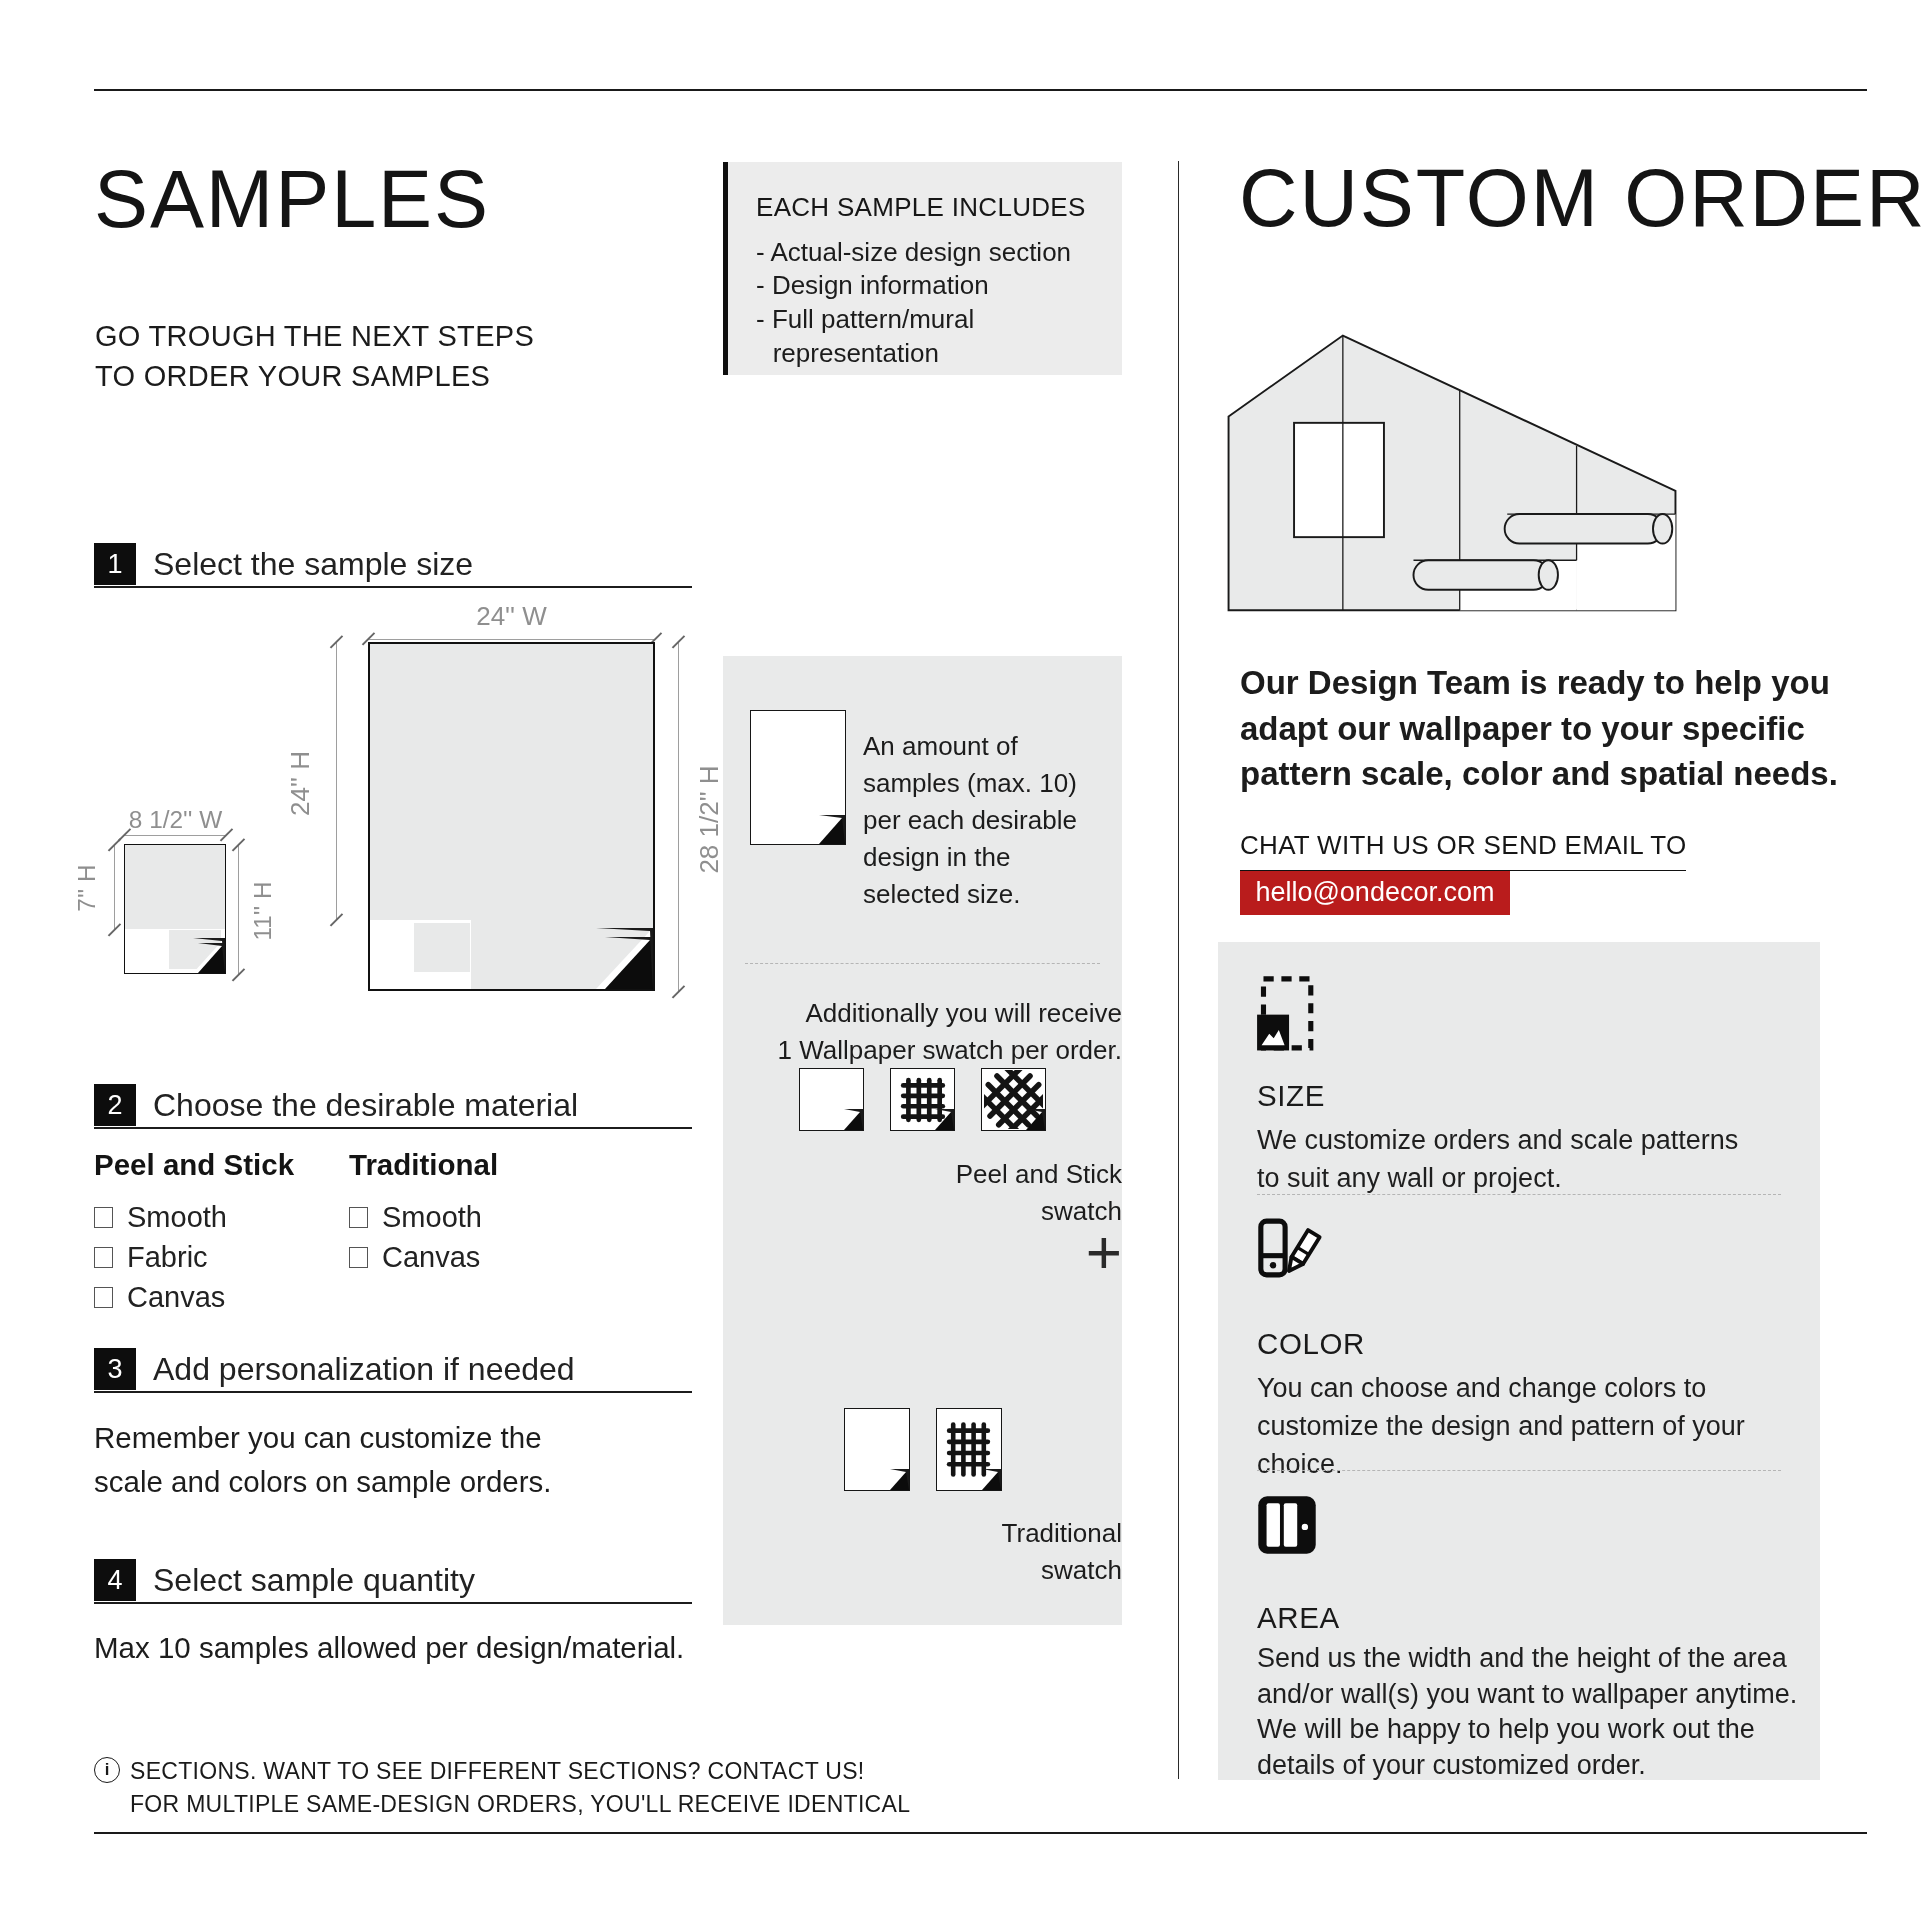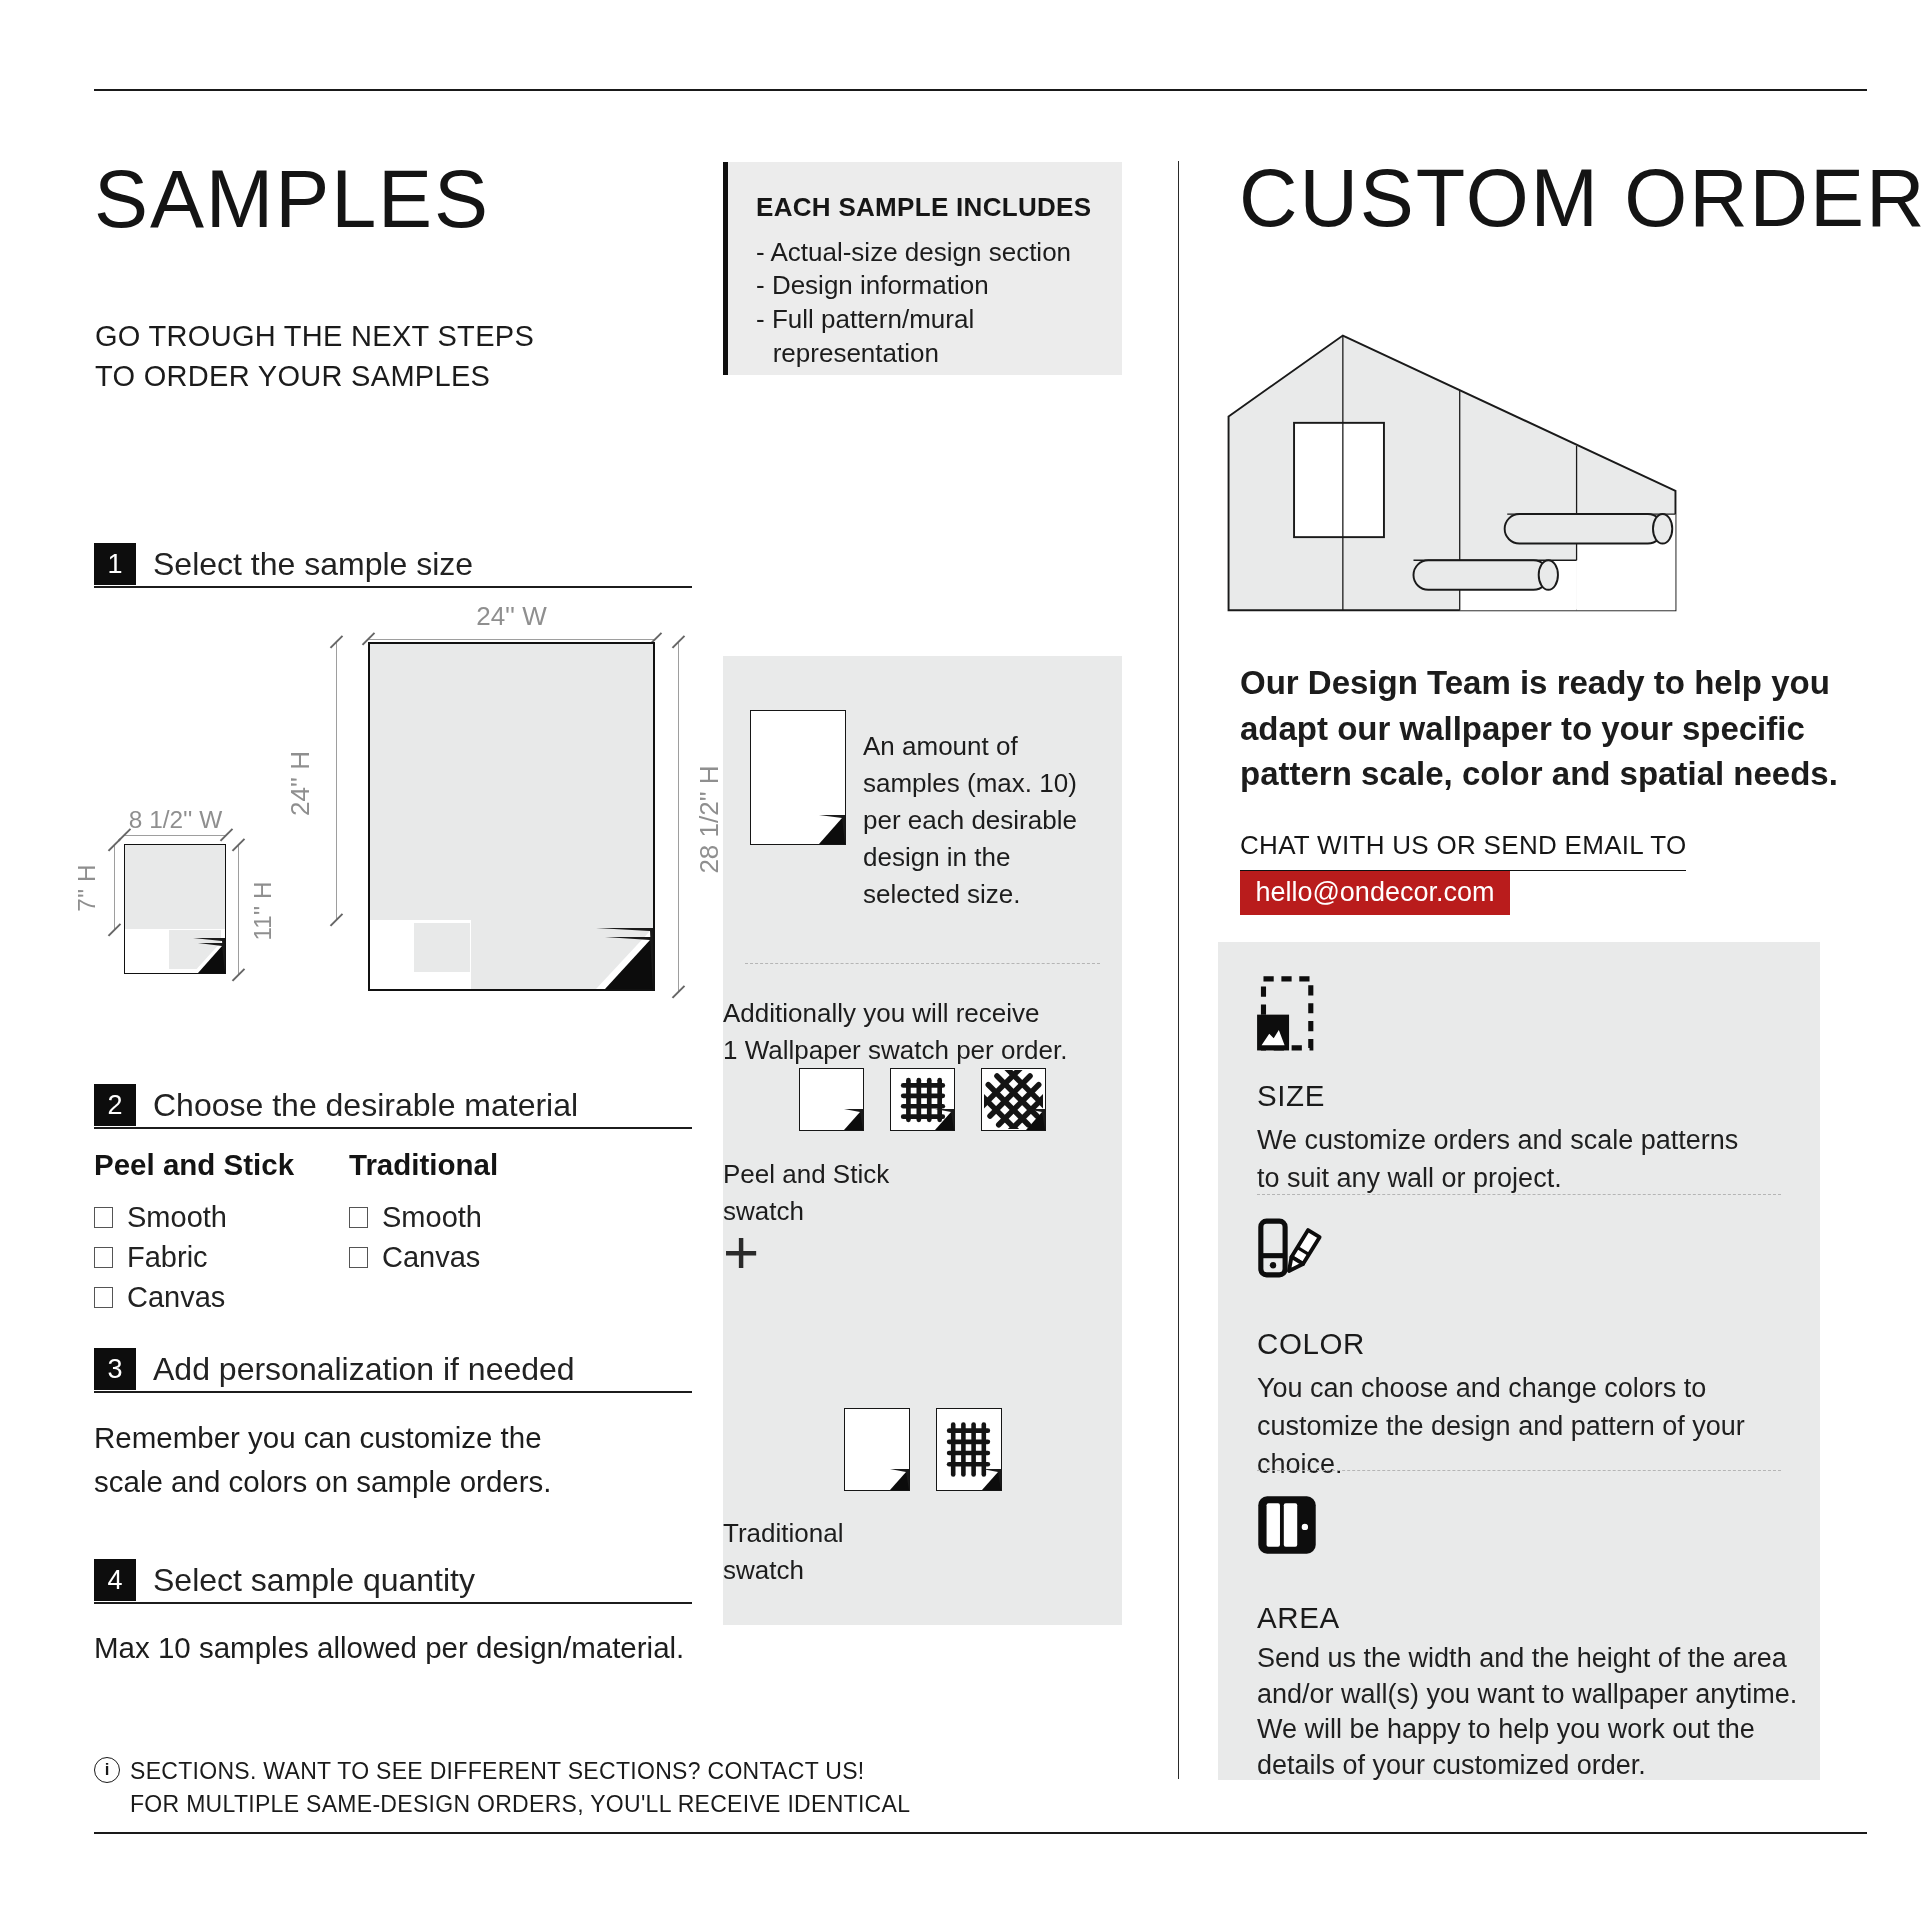--- a/index.html
+++ b/index.html
@@ -16,29 +16,29 @@
   .dim-label{color:#8f8f8f;font-size:26px;font-weight:300;text-align:center;white-space:nowrap;}
   .vlabel{transform:rotate(-90deg);}
   .dim-line{background:#9e9e9e;}
   .tick{width:16.7px;height:1.9px;background:#666;transform:rotate(-45deg);}
   .sample-rect{background:#e8e9e9;border:2.6px solid #111;box-sizing:border-box;}
   .fold{position:absolute;right:0;bottom:0;width:0;height:0;border-style:solid;}
   .mat-header{font-size:29.5px;font-weight:700;color:#141414;}
   .mrow{display:flex;align-items:center;gap:14px;height:40px;font-size:29px;font-weight:300;color:#222;}
   .cb{width:19px;height:20.5px;border:1.9px solid #555;box-sizing:border-box;background:#fff;}
   .includes-box{background:#ececec;border-left:5.8px solid #0f0f0f;box-sizing:border-box;padding:29.5px 19px 0 28px;}
-  .includes-title{font-size:26px;font-weight:700;letter-spacing:0.3px;margin-bottom:13px;color:#161616;}
+  .includes-title{font-size:26px;font-weight:400;letter-spacing:0.3px;margin-bottom:13px;color:#161616;}
   .includes-item{font-size:26px;font-weight:400;line-height:1.3;color:#1c1c1c;}
   .indent{padding-left:16.7px;}
   .receive-header{background:#0b0b0b;color:#fff;display:flex;align-items:center;justify-content:center;
     font-size:31px;letter-spacing:3.2px;font-weight:300;}
   .panel{background:#e9eaea;}
   .panel-text{font-size:26px;font-weight:400;line-height:1.42;color:#1c1c1c;}
   .dashed{border-top:1.3px dashed #b5b5b5;height:0;}
-  .centered{text-align:left;width:100%;}
+  .centered{text-align:right;width:100%;}
   .sw{background:#fff;border:1.9px solid #161616;position:relative;display:flex;align-items:center;justify-content:center;box-sizing:border-box;}
   .sw-row{display:flex;justify-content:center;gap:26px;width:100%;}
   .plus{font-size:62px;font-weight:200;color:#2a2a2a;}
   .chat-label{font-size:26px;font-weight:400;letter-spacing:0.3px;color:#161616;border-bottom:1.9px solid #111;padding-bottom:9px;display:inline-block;}
   .chip{background:#b91c1c;color:#fff;font-size:27px;padding:6.4px 15.4px;display:inline-block;}
   .intro{font-size:33px;font-weight:700;line-height:1.38;color:#1c1c1c;}
   .fh{font-size:29.5px;letter-spacing:0.6px;color:#1a1a1a;font-weight:400;}
   .ft{font-size:27px;font-weight:300;line-height:1.4;color:#1f1f1f;}
   .vdivider{width:1.3px;background:#2a2a2a;}
   .footnote{font-size:23px;letter-spacing:0.3px;color:#1a1a1a;line-height:1.45;white-space:nowrap;}

